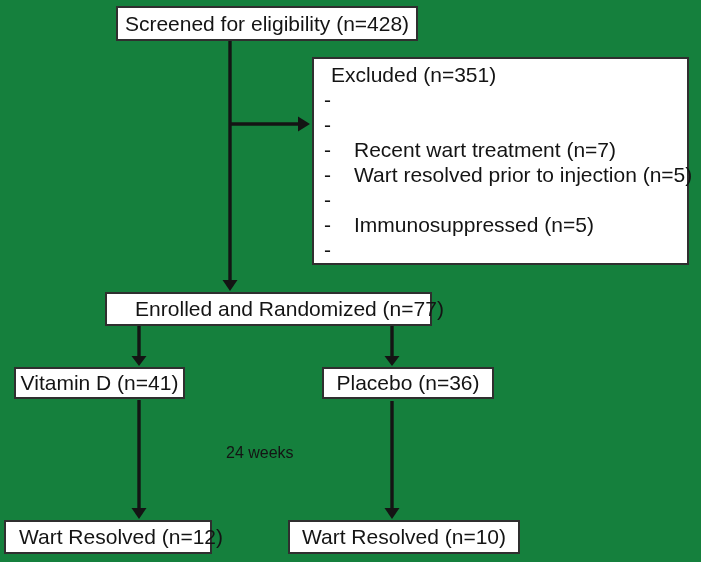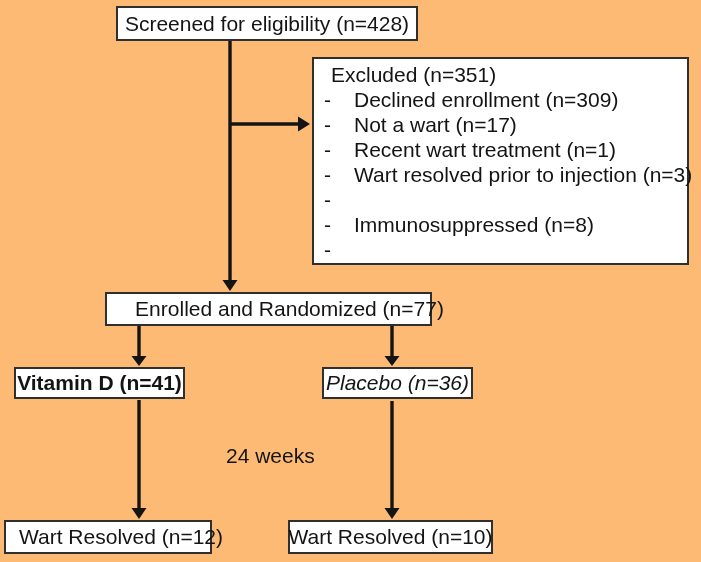--- a/index.html
+++ b/index.html
@@ -1,20 +1,20 @@
 <!DOCTYPE html>
 <html lang="en"><head>
 <meta charset="utf-8">
 <style>
   html, body { margin: 0; padding: 0; background: #ffffff; }
   .stage {
     position: relative;
     width: 701px;
     height: 562px;
-    background: #fdba74;
+    background: #15803d;
     font-family: "Liberation Sans", "DejaVu Sans", sans-serif;
     color: #141414;
     overflow: hidden;
   }
   .arrows {
     position: absolute;
     left: 0; top: 0;
     width: 701px; height: 562px;
     pointer-events: none;
   }
@@ -28,25 +28,25 @@
     justify-content: center;
     font-size: 21px;
     white-space: nowrap;
     z-index: 2;
   }
   #screened      { left: 116px; top: 6px;   width: 302px; height: 35px; }
   #excluded      { left: 312px; top: 57px;  width: 377px; height: 208px;
                    flex-direction: column; align-items: stretch; justify-content: flex-start;
                    padding: 3px 4px 0 0; line-height: 25px; }
   #enrolled      { left: 105px; top: 292px; width: 327px; height: 34px; padding-left: 42px; }
-  #vitamin-d     { left: 14px;  top: 367px; width: 171px; height: 32px; font-weight: bold; }
-  #placebo       { left: 322px; top: 367px; width: 151px; height: 32px; font-style: italic; }
+  #vitamin-d     { left: 14px;  top: 367px; width: 171px; height: 32px; }
+  #placebo       { left: 322px; top: 367px; width: 172px; height: 32px; }
   #outcome-left  { left: 4px;   top: 520px; width: 208px; height: 34px; padding-left: 26px; }
-  #outcome-right { left: 288px; top: 520px; width: 205px; height: 34px; }
-  #weeks-label   { position: absolute; left: 226px; top: 444px; font-size: 21px; z-index: 2; }
+  #outcome-right { left: 288px; top: 520px; width: 232px; height: 34px; }
+  #weeks-label   { position: absolute; left: 226px; top: 444px; font-size: 16px; z-index: 2; }
 
   .ex-title { padding-left: 17px; }
   .ex-item  { display: flex; }
   .ex-bullet{ flex: 0 0 40px; box-sizing: border-box; padding-left: 10px; }
   .ex-text  { flex: 1 1 auto; white-space: nowrap; }
 
   .flow-line { stroke: #141414; stroke-width: 3.4; fill: none; }
   .flow-head { fill: #141414; stroke: none; }
 </style>
 </head>
@@ -82,40 +82,38 @@
   </svg>
 
   <div class="node" id="screened">
     <span>Screened for eligibility (n=428)</span>
   </div>
 
   <div class="node" id="excluded">
     <div class="ex-title">Excluded (n=351)</div>
     <div class="ex-item">
       <span class="ex-bullet">-</span>
-      <span class="ex-text">Declined enrollment (n=309)</span>
-    </div>
-    <div class="ex-item">
-      <span class="ex-bullet">-</span>
-      <span class="ex-text">Not a wart (n=17)</span>
-    </div>
-    <div class="ex-item">
-      <span class="ex-bullet">-</span>
-      <span class="ex-text">Recent wart treatment (n=1)</span>
-    </div>
-    <div class="ex-item">
-      <span class="ex-bullet">-</span>
-      <span class="ex-text">Wart resolved prior to injection (n=3)</span>
     </div>
     <div class="ex-item">
       <span class="ex-bullet">-</span>
     </div>
     <div class="ex-item">
       <span class="ex-bullet">-</span>
-      <span class="ex-text">Immunosuppressed (n=8)</span>
+      <span class="ex-text">Recent wart treatment (n=7)</span>
+    </div>
+    <div class="ex-item">
+      <span class="ex-bullet">-</span>
+      <span class="ex-text">Wart resolved prior to injection (n=5)</span>
+    </div>
+    <div class="ex-item">
+      <span class="ex-bullet">-</span>
+    </div>
+    <div class="ex-item">
+      <span class="ex-bullet">-</span>
+      <span class="ex-text">Immunosuppressed (n=5)</span>
     </div>
     <div class="ex-item">
       <span class="ex-bullet">-</span>
     </div>
   </div>
 
   <div class="node" id="enrolled">
     <span>Enrolled and Randomized (n=77)</span>
   </div>
 

